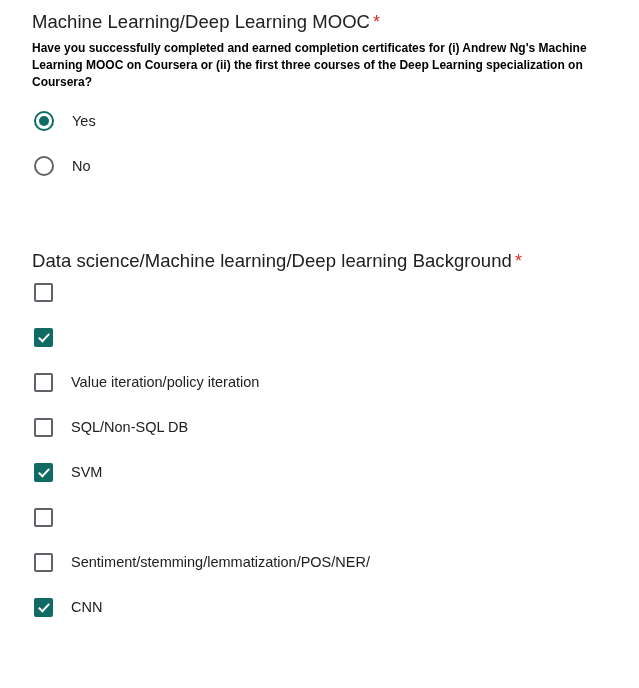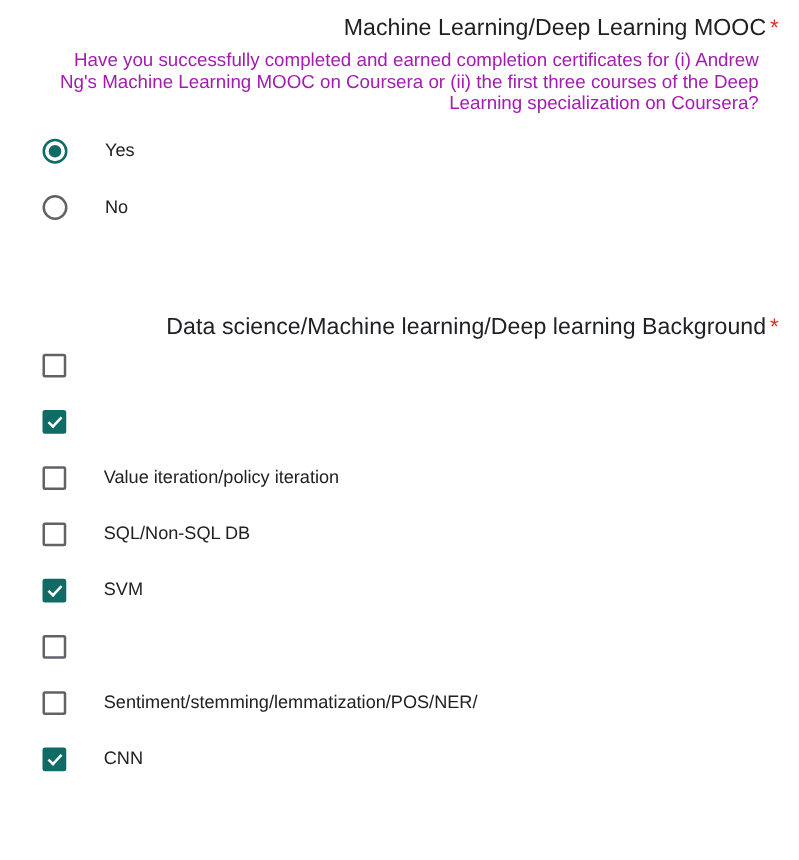--- a/index.html
+++ b/index.html
@@ -11,21 +11,20 @@
     width: 639px;
     height: 688px;
     font-family: "Liberation Sans", sans-serif;
     color: #202124;
     overflow: hidden;
   }
   .form {
     padding: 0 16px 0 32px;
     box-sizing: border-box;
     width: 639px;
-    text-align: right;
   }
   .section {
     padding-top: 10px;
   }
   .section.second {
     padding-top: 56px;
   }
   .q-title {
     font-size: 18.5px;
     font-weight: 400;
@@ -33,35 +32,35 @@
     letter-spacing: 0.05px;
     line-height: 24px;
     margin: 0 0 6px 0;
   }
   .req {
     color: #d93025;
     font-size: 18px;
     margin-left: 3px;
   }
   .q-desc {
-    font-size: 15px;
+    font-size: 12px;
     line-height: 17px;
-    color: #a21caf;
+    color: #000000;
     margin: 0 0 14px 0;
     max-width: 575px;
+    font-weight: bold;
   }
   .options {
     margin-top: 6px;
   }
   .opt-row {
     display: flex;
     align-items: center;
     height: 31px;
     margin-bottom: 14px;
-    gap: 12px;
   }
   .opt-row:last-child { margin-bottom: 12px; }
 
   .radio {
     width: 20px;
     height: 20px;
     border: 2px solid #5f6368;
     border-radius: 50%;
     box-sizing: border-box;
     margin-left: 2px;

